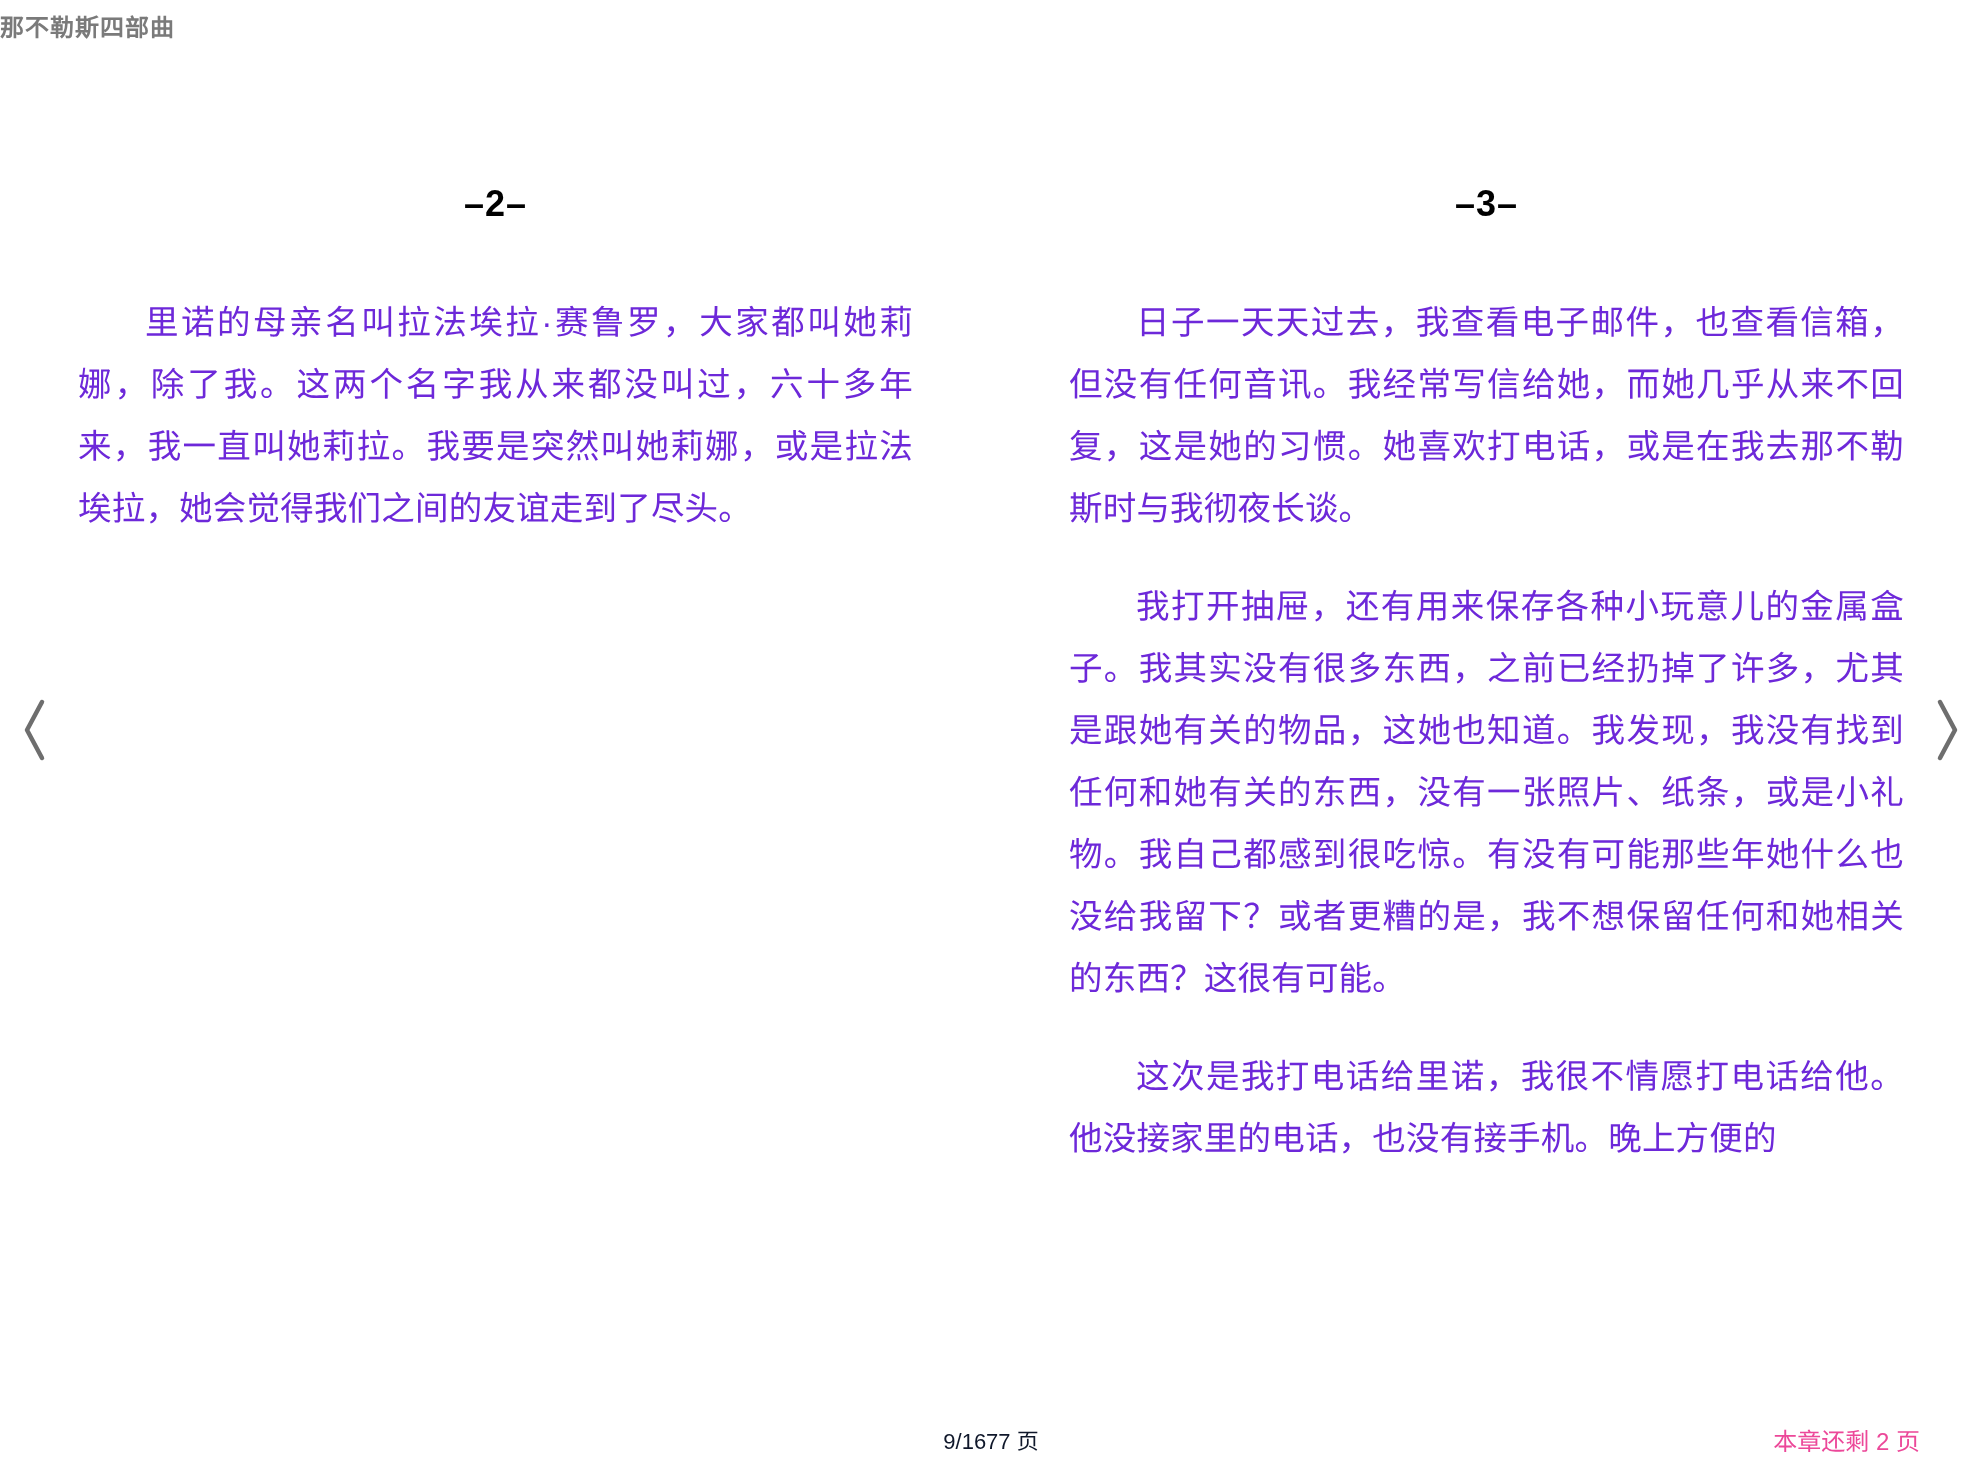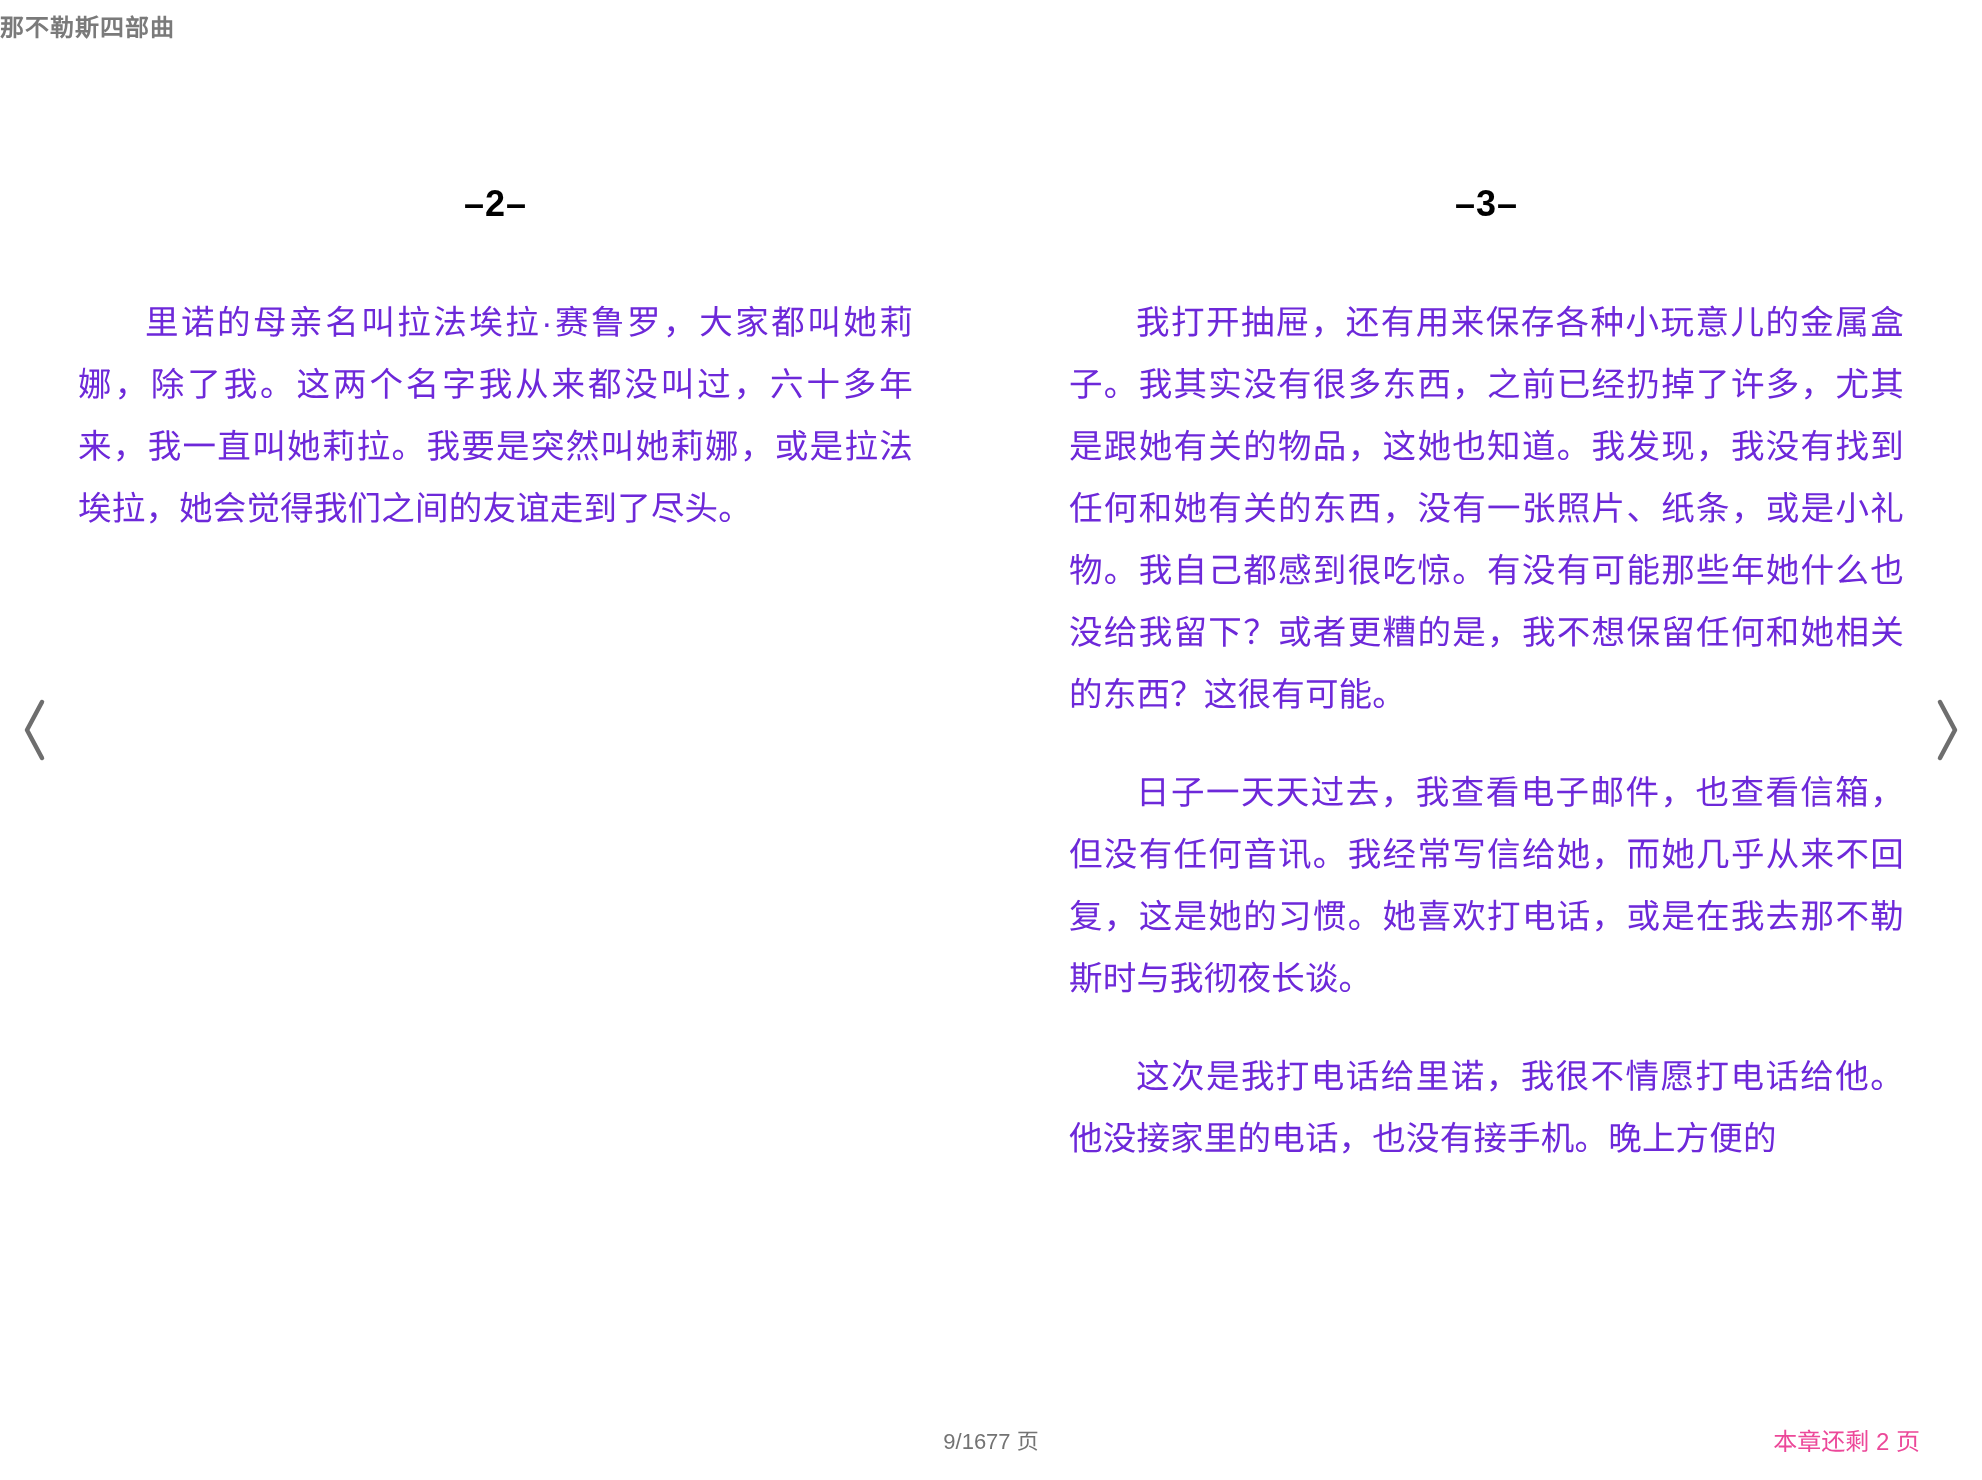--- a/index.html
+++ b/index.html
@@ -113,21 +113,21 @@
     height: 76px;
     display: flex;
     align-items: center;
   }
   .footer-center {
     position: absolute;
     left: 0;
     width: 1982px;
     text-align: center;
     font-size: 22px;
-    color: #737373;
+    color: #0f172a;
     line-height: 1;
   }
   .footer-right {
     position: absolute;
     right: 62px;
     font-size: 24px;
     color: #ec4899;
     line-height: 1;
     white-space: nowrap;
   }
@@ -144,22 +144,22 @@
   <div class="column">
     <div class="section-marker">–2–</div>
     <div class="col-text">
       <p class="para">里诺的母亲名叫拉法埃拉·赛鲁罗，大家都叫她莉娜，除了我。这两个名字我从来都没叫过，六十多年来，我一直叫她莉拉。我要是突然叫她莉娜，或是拉法埃拉，她会觉得我们之间的友谊走到了尽头。</p>
     </div>
   </div>
 
   <div class="column">
     <div class="section-marker">–3–</div>
     <div class="col-text">
+      <p class="para">日子一天天过去，我查看电子邮件，也查看信箱，但没有任何音讯。我经常写信给她，而她几乎从来不回复，这是她的习惯。她喜欢打电话，或是在我去那不勒斯时与我彻夜长谈。</p>
       <p class="para">我打开抽屉，还有用来保存各种小玩意儿的金属盒子。我其实没有很多东西，之前已经扔掉了许多，尤其是跟她有关的物品，这她也知道。我发现，我没有找到任何和她有关的东西，没有一张照片、纸条，或是小礼物。我自己都感到很吃惊。有没有可能那些年她什么也没给我留下？或者更糟的是，我不想保留任何和她相关的东西？这很有可能。</p>
-      <p class="para">日子一天天过去，我查看电子邮件，也查看信箱，但没有任何音讯。我经常写信给她，而她几乎从来不回复，这是她的习惯。她喜欢打电话，或是在我去那不勒斯时与我彻夜长谈。</p>
       <p class="para">这次是我打电话给里诺，我很不情愿打电话给他。他没接家里的电话，也没有接手机。晚上方便的</p>
     </div>
   </div>
 
   <div class="nav-arrow nav-arrow-left">
     <span>
       <svg width="30" height="64" viewBox="0 0 30 64" aria-hidden="true">
         <path d="M22 4 L7 32 L22 60" fill="none" stroke="currentColor" stroke-width="4.5" stroke-linecap="round" stroke-linejoin="round"></path>
       </svg>
     </span>

